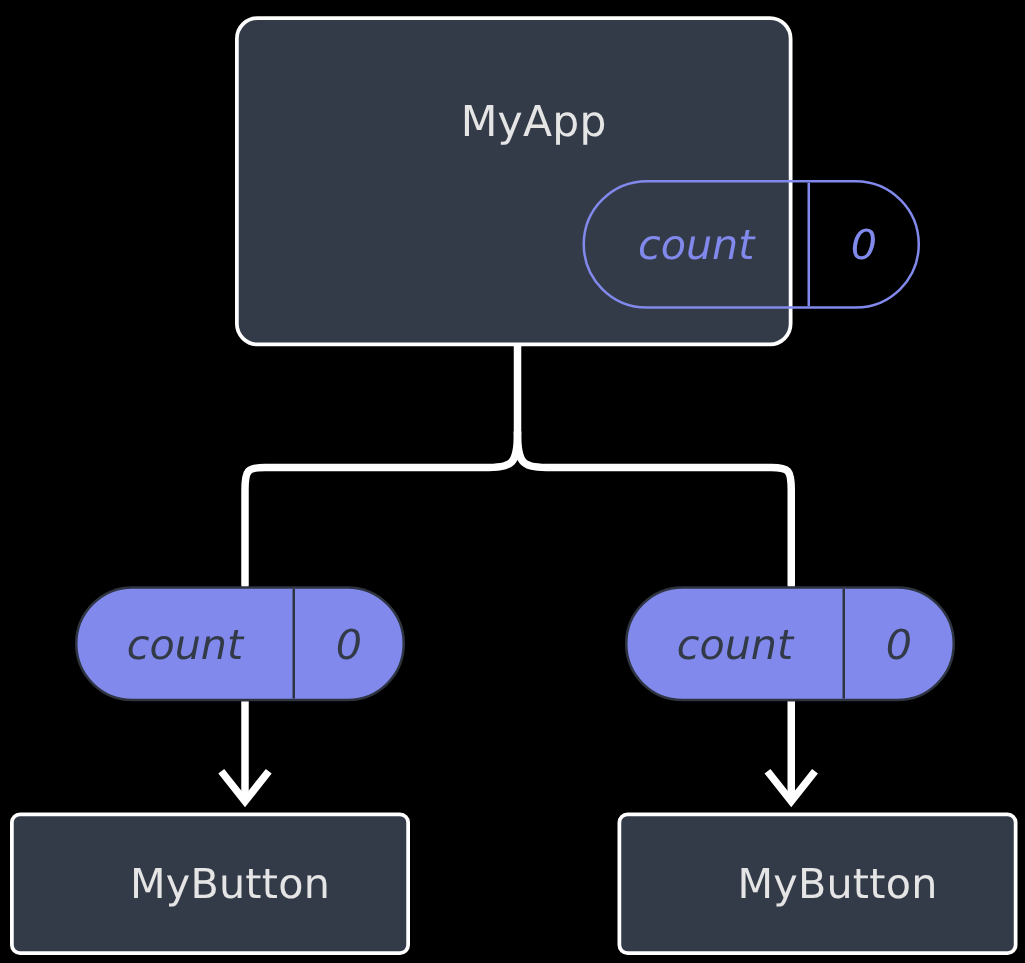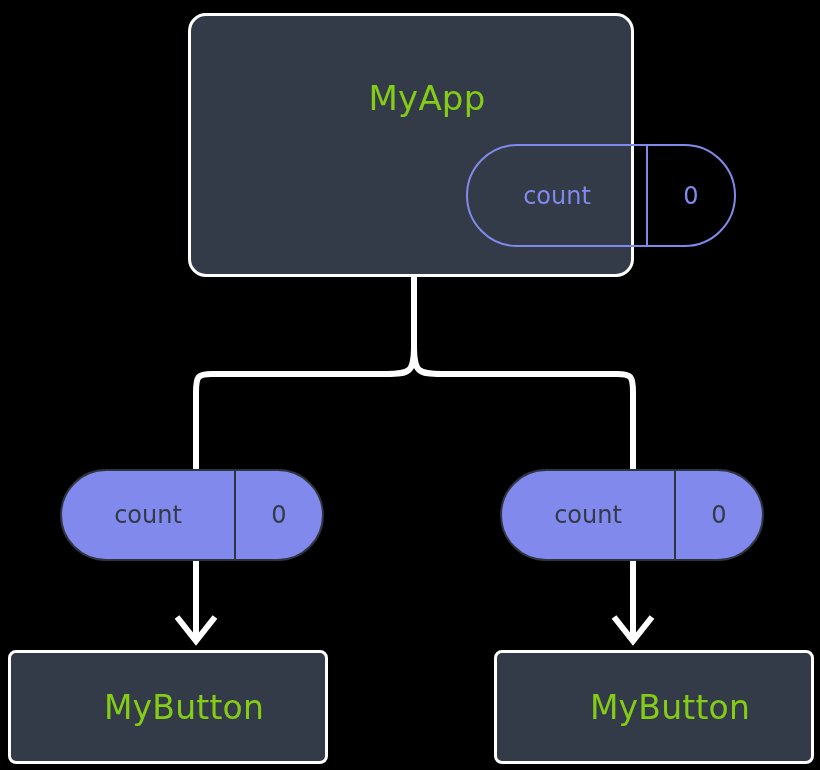--- a/index.html
+++ b/index.html
@@ -54,21 +54,21 @@
     left: 494px;
     top: 650px;
     width: 320px;
     height: 114px;
   }
   .comp-title {
     position: absolute;
     left: 0;
     right: 12px;
     text-align: center;
-    color: #84cc16;
+    color: #e5e5e5;
     font-size: 34px;
     font-weight: 400;
     letter-spacing: 0.2px;
     white-space: nowrap;
     padding-left: 44px;
   }
   .comp-box.root .comp-title { top: 62px; }
   .comp-box.leaf-left .comp-title,
   .comp-box.leaf-right .comp-title {
     top: 50%;
@@ -84,22 +84,23 @@
     align-items: stretch;
     border-radius: 999px;
     overflow: hidden;
   }
   .pill .pill-key,
   .pill .pill-val {
     display: flex;
     align-items: center;
     justify-content: center;
     white-space: nowrap;
-    font-size: 24px;
+    font-size: 33px;
     font-weight: 400;
+    font-style: italic;
   }
 
   
   .pill.outline {
     left: 275px;
     top: 128px;
     width: 270px;
     height: 103px;
     border: 2px solid #8289ec;
     background: transparent;

